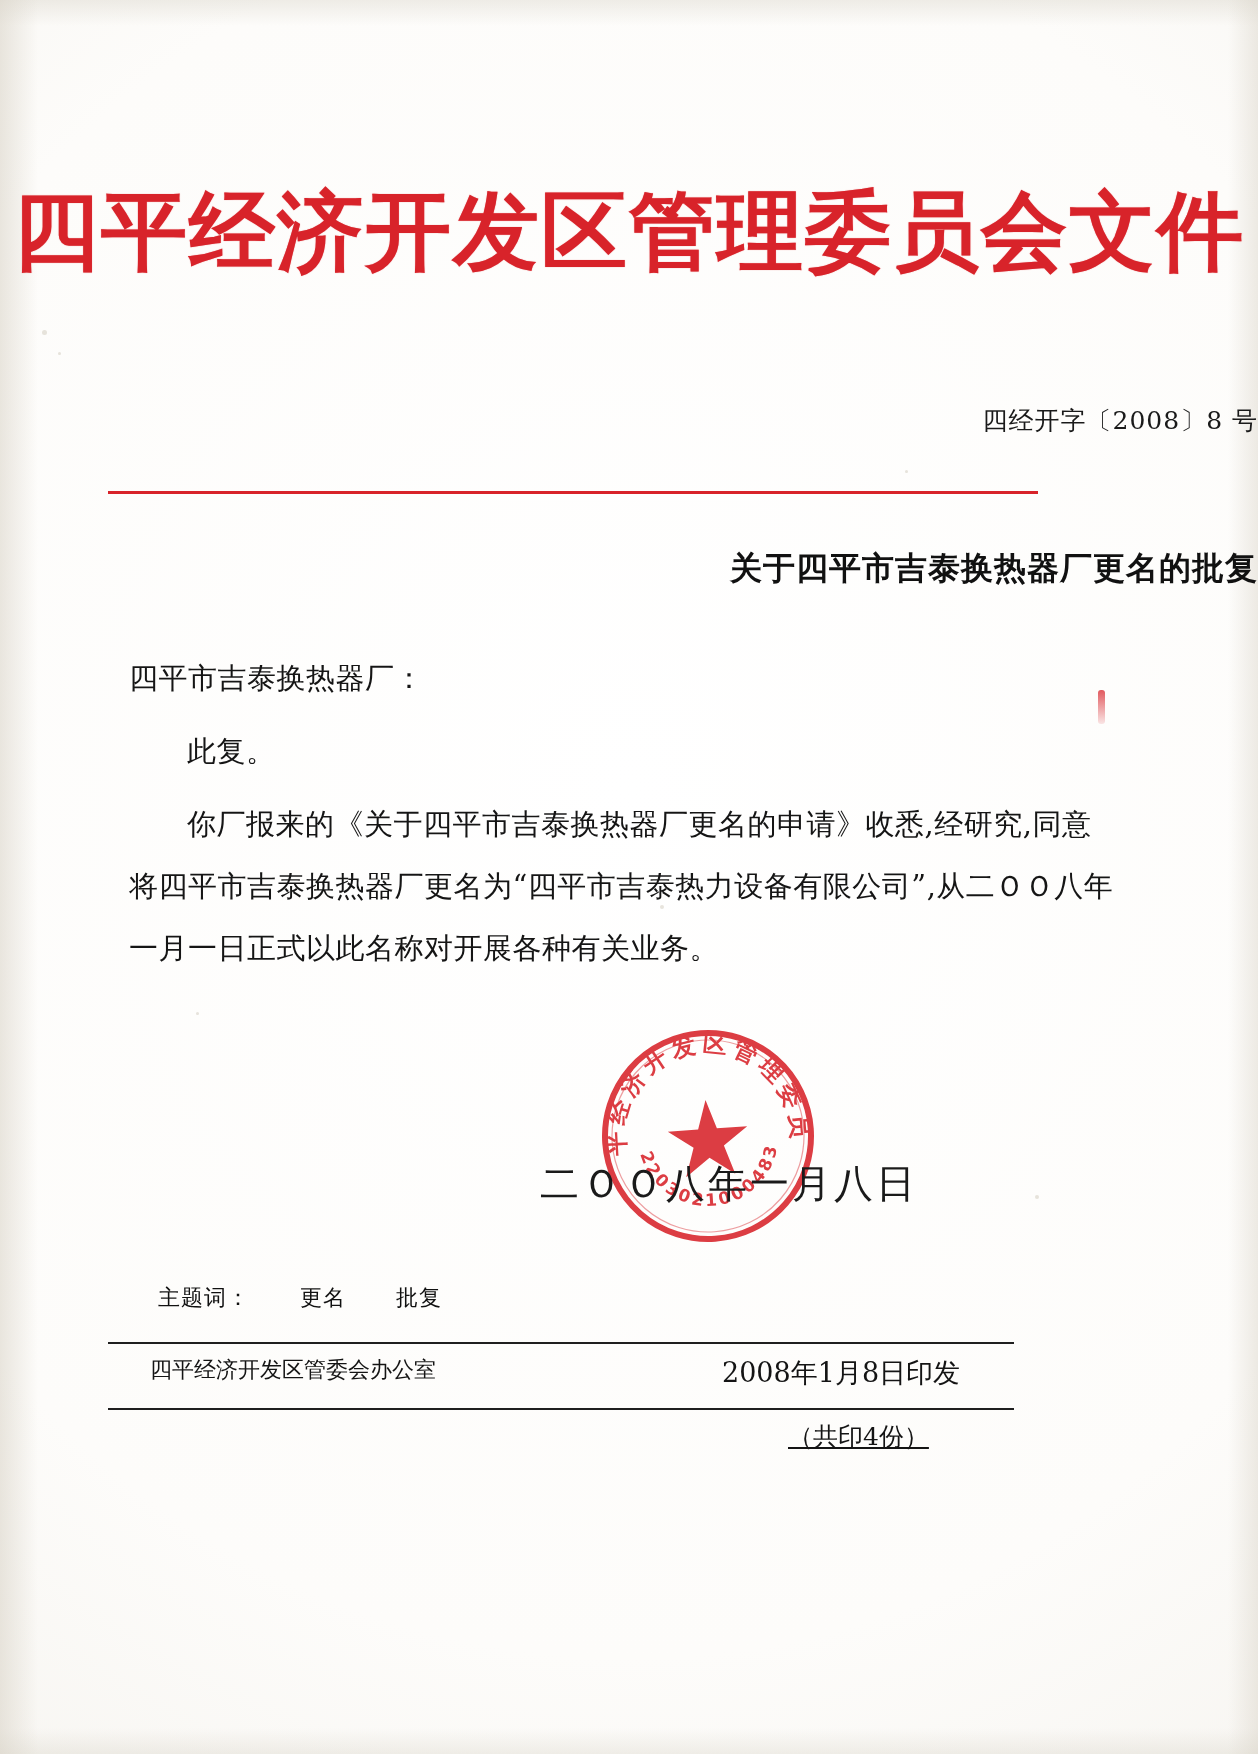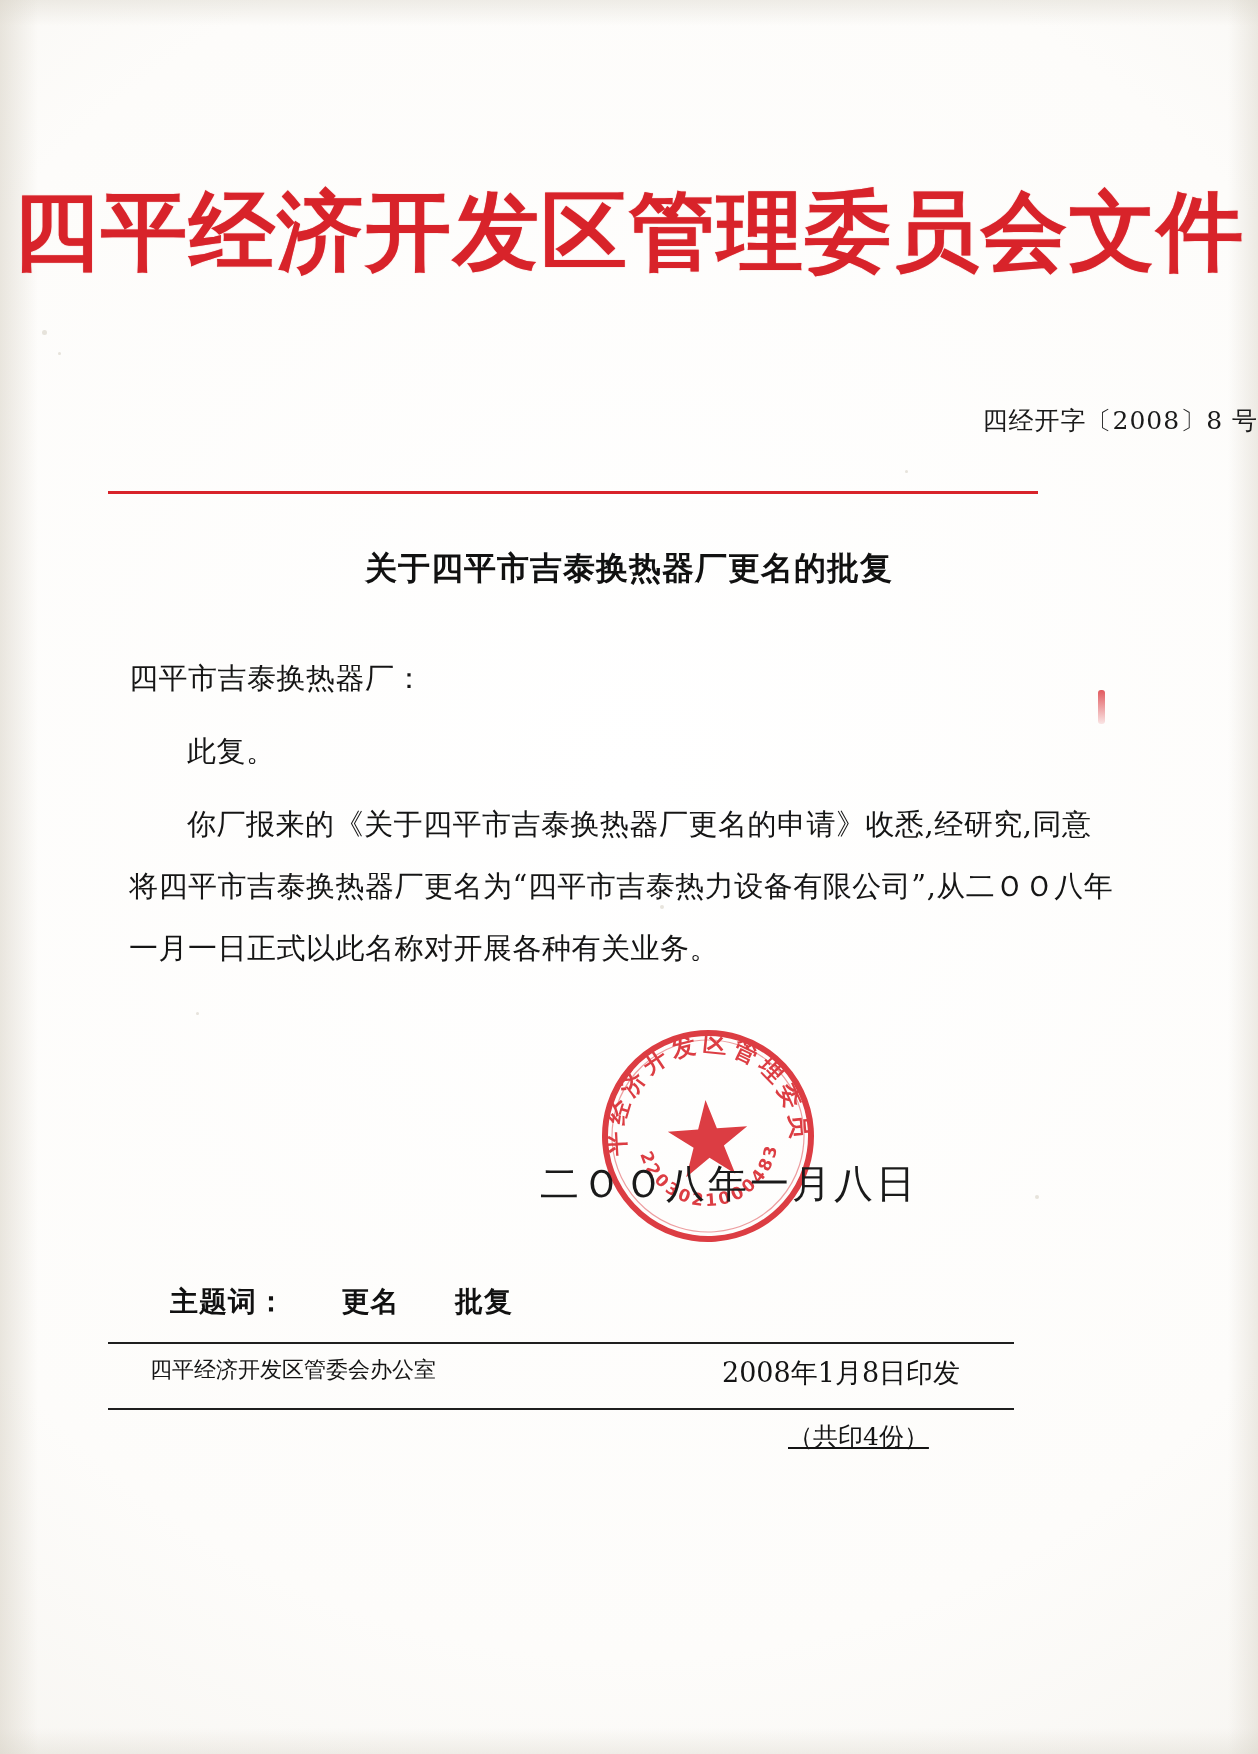--- a/index.html
+++ b/index.html
@@ -88,21 +88,21 @@
     height: 3px;
     background: #d8232a;
   }
 
   
   .doc-title {
     position: absolute;
     top: 547px;
     left: 0;
     width: 1258px;
-    text-align: center;
+    text-align: right;
     font-family: "DejaVu Sans", "Liberation Sans", sans-serif;
     font-weight: 700;
     font-size: 32px;
     color: #111111;
     letter-spacing: 1px;
   }
 
   
   .body-text {
     position: absolute;
@@ -138,25 +138,24 @@
     color: #1a1a1a;
     letter-spacing: 3px;
   }
 
   
   .keywords {
     position: absolute;
     top: 1283px;
     left: 158px;
     font-family: "DejaVu Sans", "Liberation Sans", sans-serif;
-    font-weight: 700;
-    font-size: 28px;
+    font-weight: 400;
+    font-size: 22px;
     color: #111;
     letter-spacing: 1px;
-    margin-left: 12px;
   }
   .kw-gap { display: inline-block; width: 34px; }
   .rule-1 {
     position: absolute;
     top: 1342px;
     left: 108px;
     width: 906px;
     height: 2px;
     background: #1f1f1f;
   }

